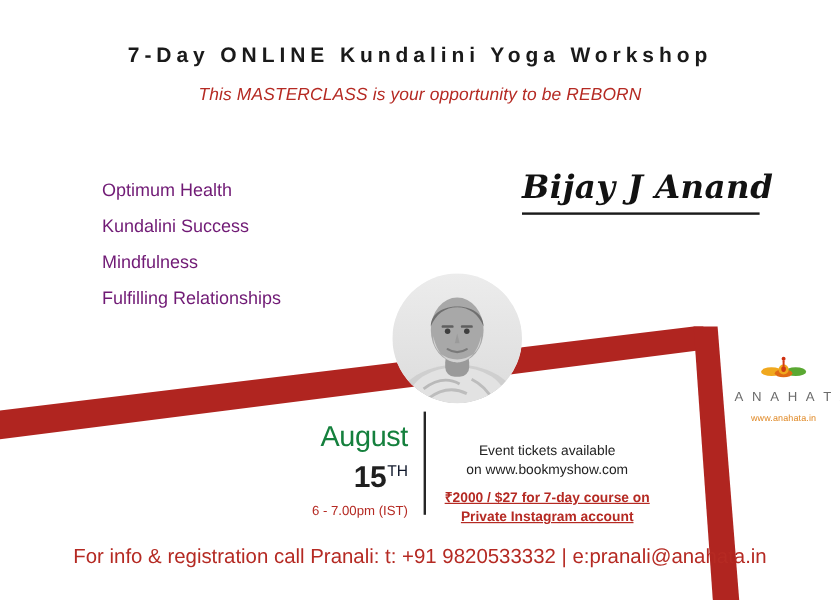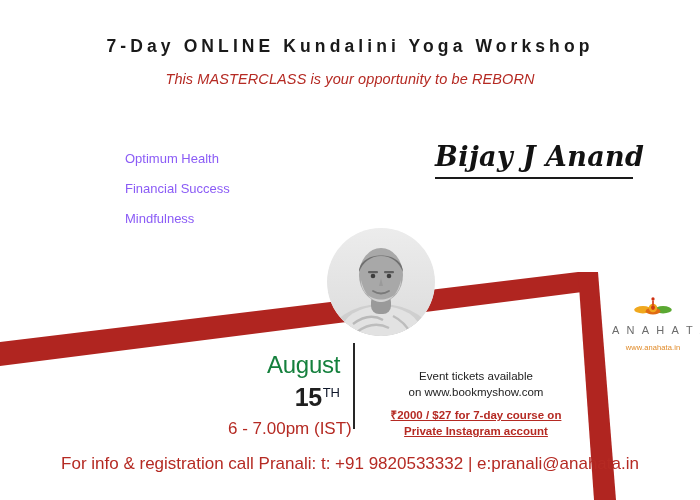--- a/index.html
+++ b/index.html
@@ -54,25 +54,24 @@
     white-space: nowrap;
   }
 
   
   #benefits {
     position: absolute;
     left: 85px; top: 144px;
     width: 260px;
   }
   .benefit-item {
-    font-size: 13px;
-    color: #8b5cf6;
+    font-size: 15px;
+    color: #701a75;
     line-height: 30px;
     white-space: nowrap;
-    margin-left: 40px;
   }
 
   
   #brand-block {
     position: absolute;
     left: 435px; top: 140px;
     width: 198px;
     text-align: center;
   }
   .brand-name {
@@ -135,36 +134,36 @@
   }
   .date-suffix {
     font-size: 13px;
     font-weight: normal;
     color: #0f172a;
     vertical-align: 9px;
     margin-left: 1px;
     margin-top: 8px;
   }
   .date-time {
-    font-size: 17px;
+    font-size: 11px;
     color: #b52a23;
     margin-top: 3px;
     white-space: nowrap;
   }
   #date-divider {
     position: absolute;
     left: 353px; top: 343px;
     width: 2px; height: 86px;
     background: #262626;
   }
 
   
   #tickets-block {
     position: absolute;
-    left: 386px; top: 368px;
+    left: 366px; top: 368px;
     width: 180px;
     text-align: center;
   }
   .ticket-line {
     font-size: 11.5px;
     color: #222222;
     line-height: 16px;
     white-space: nowrap;
   }
   .ticket-price-line {
@@ -220,22 +219,23 @@
     <polygon points="0,342 578,272 586,272 598,290 0,366" fill="#b02520"></polygon>
     <polygon points="578,272 598,272 616,500 594,500" fill="#b02520"></polygon>
   </svg>
 
   <div class="headline">7-Day ONLINE Kundalini Yoga Workshop</div>
 
   <div class="subhead">This MASTERCLASS is your opportunity to be REBORN</div>
 
   <div id="benefits">
     <div class="benefit-item">Optimum Health</div>
-    <div class="benefit-item">Financial Success</div>
+    <div class="benefit-item">Kundalini Success</div>
     <div class="benefit-item">Mindfulness</div>
+    <div class="benefit-item">Fulfilling Relationships</div>
   </div>
 
   <div id="brand-block">
     <div class="brand-name">Bijay J Anand</div>
     <div class="brand-rule"></div>
   </div>
 
   <div id="portrait">
     <svg viewBox="0 0 108 108" width="108" height="108" aria-hidden="true">
       <defs>

